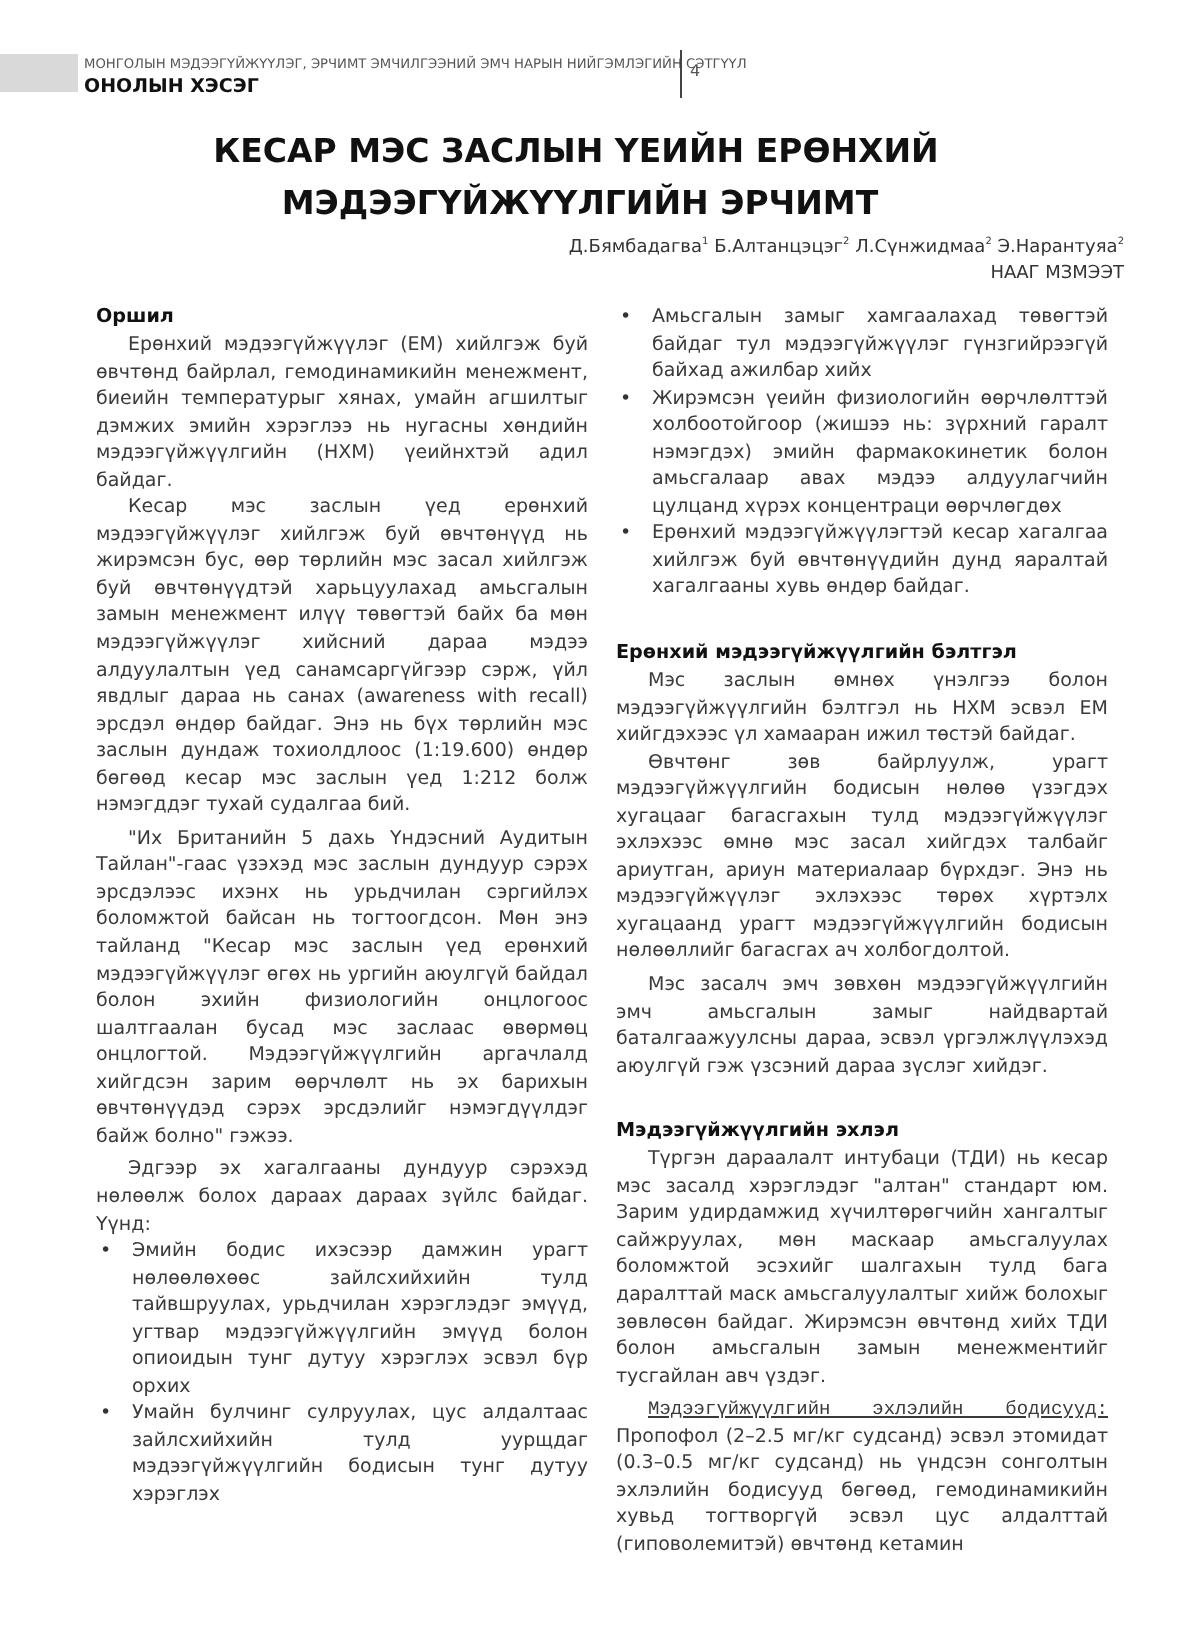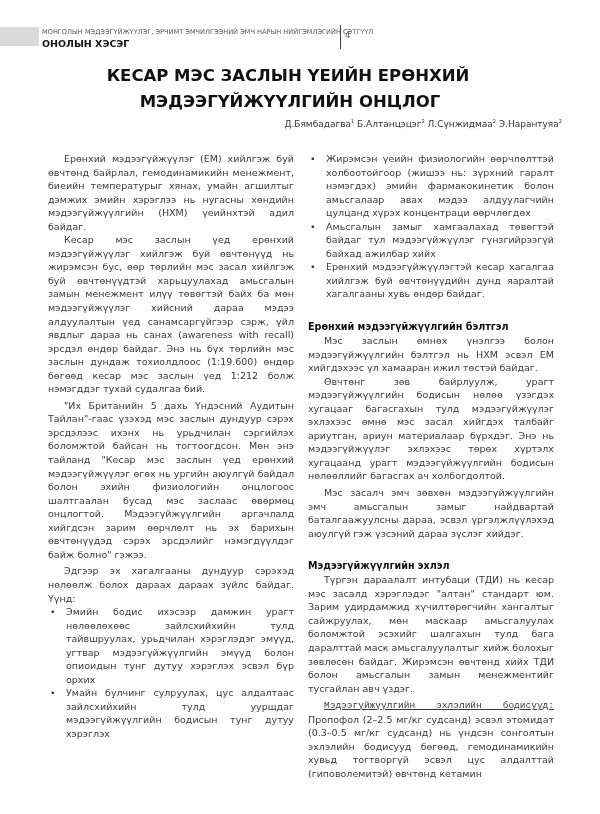--- a/index.html
+++ b/index.html
@@ -35,49 +35,51 @@
 <body>
 
 <div class="hdr-block"></div>
 <div class="hdr-journal">МОНГОЛЫН МЭДЭЭГҮЙЖҮҮЛЭГ, ЭРЧИМТ ЭМЧИЛГЭЭНИЙ ЭМЧ НАРЫН НИЙГЭМЛЭГИЙН СЭТГҮҮЛ</div>
 <div class="hdr-section">ОНОЛЫН ХЭСЭГ</div>
 <div class="hdr-divider"></div>
 <div class="hdr-page">4</div>
 
 <h1 class="title" style="margin:0;">
   <span class="l1">КЕСАР МЭС ЗАСЛЫН ҮЕИЙН ЕРӨНХИЙ</span>
-  <span class="l2">МЭДЭЭГҮЙЖҮҮЛГИЙН ОНЦЛОГ</span>
+  <span class="l2">МЭДЭЭГҮЙЖҮҮЛГИЙН ЭРЧИМТ</span>
 </h1>
 
 <div class="authors">
   <div>
     <span><span>Д.Бямбадагва</span><sup>1</sup></span>
     <span><span>Б.Алтанцэцэг</span><sup>2</sup></span>
     <span><span>Л.Сүнжидмаа</span><sup>2</sup></span>
     <span><span>Э.Нарантуяа</span><sup>2</sup></span>
   </div>
+  <div>НААГ МЗМЭЭТ</div>
 </div>
 
 <div class="col left">
+  <h3>Оршил</h3>
   <p class="ind">Ерөнхий мэдээгүйжүүлэг (ЕМ) хийлгэж буй өвчтөнд байрлал, гемодинамикийн менежмент, биеийн температурыг хянах, умайн агшилтыг дэмжих эмийн хэрэглээ нь нугасны хөндийн мэдээгүйжүүлгийн (НХМ) үеийнхтэй адил байдаг.</p>
   <p class="ind">Кесар мэс заслын үед ерөнхий мэдээгүйжүүлэг хийлгэж буй өвчтөнүүд нь жирэмсэн бус, өөр төрлийн мэс засал хийлгэж буй өвчтөнүүдтэй харьцуулахад амьсгалын замын менежмент илүү төвөгтэй байх ба мөн мэдээгүйжүүлэг хийсний дараа мэдээ алдуулалтын үед санамсаргүйгээр сэрж, үйл явдлыг дараа нь санах (awareness with recall) эрсдэл өндөр байдаг. Энэ нь бүх төрлийн мэс заслын дундаж тохиолдлоос (1:19.600) өндөр бөгөөд кесар мэс заслын үед 1:212 болж нэмэгддэг тухай судалгаа бий.</p>
   <div class="gap"></div>
   <p class="ind">"Их Британийн 5 дахь Үндэсний Аудитын Тайлан"-гаас үзэхэд мэс заслын дундуур сэрэх эрсдэлээс ихэнх нь урьдчилан сэргийлэх боломжтой байсан нь тогтоогдсон. Мөн энэ тайланд "Кесар мэс заслын үед ерөнхий мэдээгүйжүүлэг өгөх нь ургийн аюулгүй байдал болон эхийн физиологийн онцлогоос шалтгаалан бусад мэс заслаас өвөрмөц онцлогтой. Мэдээгүйжүүлгийн аргачлалд хийгдсэн зарим өөрчлөлт нь эх барихын өвчтөнүүдэд сэрэх эрсдэлийг нэмэгдүүлдэг байж болно" гэжээ.</p>
   <div class="gap"></div>
   <p class="ind">Эдгээр эх хагалгааны дундуур сэрэхэд нөлөөлж болох дараах дараах зүйлс байдаг. Үүнд:</p>
   <ul>
     <li>Эмийн бодис ихэсээр дамжин урагт нөлөөлөхөөс зайлсхийхийн тулд тайвшруулах, урьдчилан хэрэглэдэг эмүүд, угтвар мэдээгүйжүүлгийн эмүүд болон опиоидын тунг дутуу хэрэглэх эсвэл бүр орхих</li>
     <li>Умайн булчинг сулруулах, цус алдалтаас зайлсхийхийн тулд уурщдаг мэдээгүйжүүлгийн бодисын тунг дутуу хэрэглэх</li>
   </ul>
 </div>
 
 <div class="col right">
   <ul>
+    <li>Амьсгалын замыг хамгаалахад төвөгтэй байдаг тул мэдээгүйжүүлэг гүнзгийрээгүй байхад ажилбар хийх</li>
     <li>Жирэмсэн үеийн физиологийн өөрчлөлттэй холбоотойгоор (жишээ нь: зүрхний гаралт нэмэгдэх) эмийн фармакокинетик болон амьсгалаар авах мэдээ алдуулагчийн цулцанд хүрэх концентраци өөрчлөгдөх</li>
-    <li>Амьсгалын замыг хамгаалахад төвөгтэй байдаг тул мэдээгүйжүүлэг гүнзгийрээгүй байхад ажилбар хийх</li>
     <li>Ерөнхий мэдээгүйжүүлэгтэй кесар хагалгаа хийлгэж буй өвчтөнүүдийн дунд яаралтай хагалгааны хувь өндөр байдаг.</li>
   </ul>
   <h3 class="sp">Ерөнхий мэдээгүйжүүлгийн бэлтгэл</h3>
   <p class="ind">Мэс заслын өмнөх үнэлгээ болон мэдээгүйжүүлгийн бэлтгэл нь НХМ эсвэл ЕМ хийгдэхээс үл хамааран ижил төстэй байдаг.</p>
   <p class="ind">Өвчтөнг зөв байрлуулж, урагт мэдээгүйжүүлгийн бодисын нөлөө үзэгдэх хугацааг багасгахын тулд мэдээгүйжүүлэг эхлэхээс өмнө мэс засал хийгдэх талбайг ариутган, ариун материалаар бүрхдэг. Энэ нь мэдээгүйжүүлэг эхлэхээс төрөх хүртэлх хугацаанд урагт мэдээгүйжүүлгийн бодисын нөлөөллийг багасгах ач холбогдолтой.</p>
   <div class="gap"></div>
   <p class="ind">Мэс засалч эмч зөвхөн мэдээгүйжүүлгийн эмч амьсгалын замыг найдвартай баталгаажуулсны дараа, эсвэл үргэлжлүүлэхэд аюулгүй гэж үзсэний дараа зүслэг хийдэг.</p>
   <h3 class="sp">Мэдээгүйжүүлгийн эхлэл</h3>
   <p class="ind">Түргэн дараалалт интубаци (ТДИ) нь кесар мэс засалд хэрэглэдэг "алтан" стандарт юм. Зарим удирдамжид хүчилтөрөгчийн хангалтыг сайжруулах, мөн маскаар амьсгалуулах боломжтой эсэхийг шалгахын тулд бага даралттай маск амьсгалуулалтыг хийж болохыг зөвлөсөн байдаг. Жирэмсэн өвчтөнд хийх ТДИ болон амьсгалын замын менежментийг тусгайлан авч үздэг.</p>
   <div class="gap"></div>

